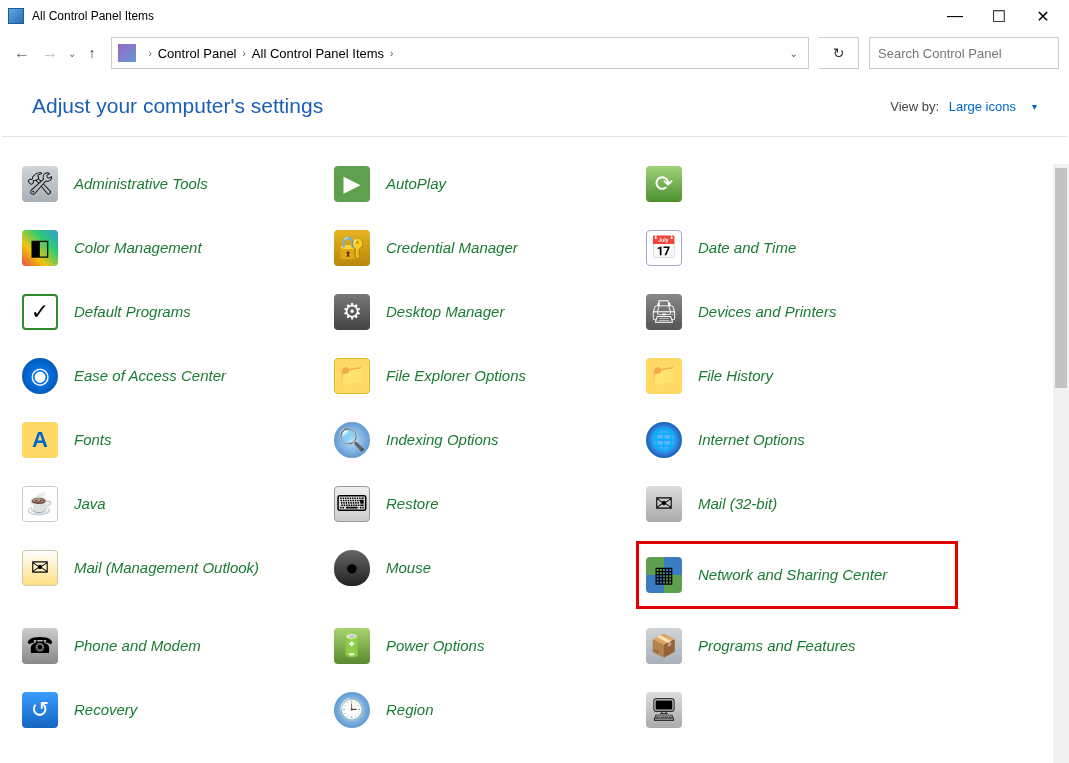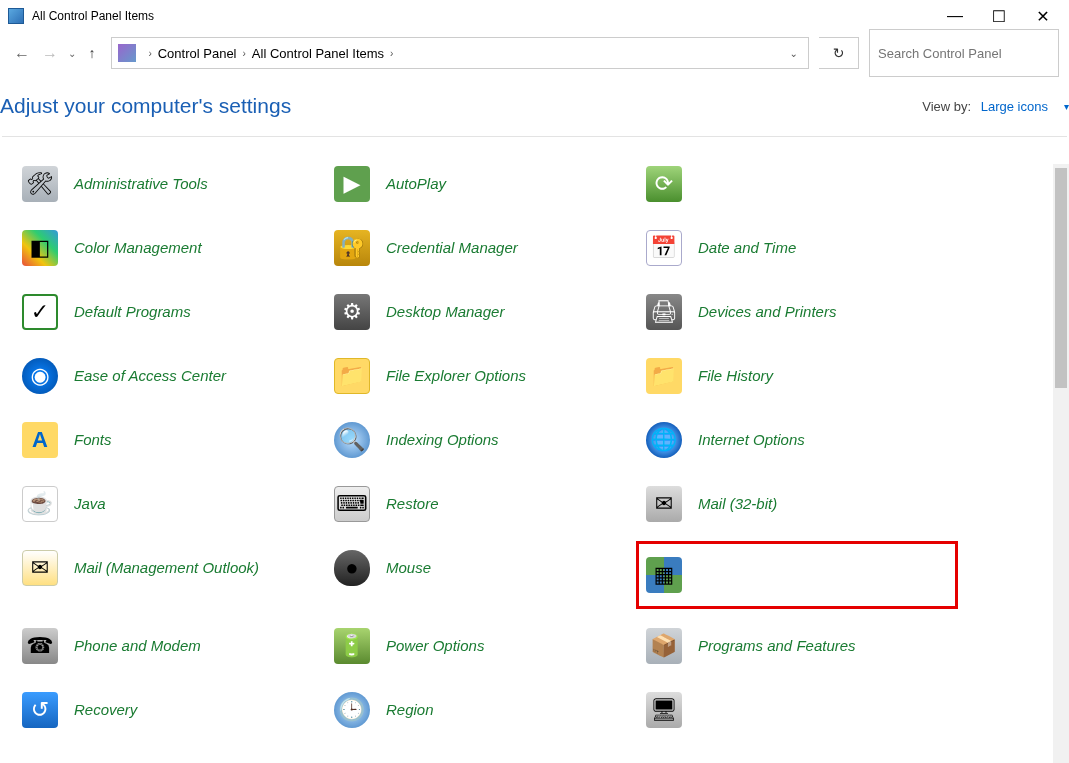--- a/index.html
+++ b/index.html
@@ -20,26 +20,26 @@
 .nav-up { font-size: 14px; color: #333; cursor: pointer; padding: 0 6px; }
 
 .addressbar { flex: 1; height: 32px; border: 1px solid #ccc; display: flex; align-items: center; margin: 0 6px; }
 .addressbar .addr-icon { width: 18px; height: 18px; background: linear-gradient(135deg,#96c,#69c); margin: 0 6px; }
 .addressbar .sep { padding: 0 6px; color: #555; font-size: 10px; }
 .addressbar .crumb { cursor: pointer; font-size: 13px; }
 .addressbar .addr-drop { margin-left: auto; padding: 0 10px; color: #555; font-size: 10px; cursor: pointer; }
 
 .refresh-btn { width: 40px; height: 32px; border: 1px solid #ccc; border-left: none; display: flex; align-items: center; justify-content: center; font-size: 14px; color: #333; cursor: pointer; }
 
-.searchbox { width: 190px; height: 48px; border: 1px solid #ccc; display: flex; align-items: center; margin-left: 6px; }
+.searchbox { width: 190px; height: 32px; border: 1px solid #ccc; display: flex; align-items: center; margin-left: 6px; }
 .searchbox input { flex: 1; border: none; outline: none; padding: 0 8px; font-size: 13px; color: #555; background: transparent; }
 .searchbox .search-icon { padding: 0 10px; color: #555; font-size: 14px; }
 
 
-.heading-row { display: flex; align-items: center; padding: 20px 0 18px; }
+.heading-row { display: flex; align-items: center; padding: 20px 32px 18px; }
 .heading-row h1 { color: #1a5fb4; font-weight: 400; font-size: 21px; }
 .heading-row .viewby { margin-left: auto; font-size: 13px; color: #444; }
 .heading-row .viewby-link { color: #0066cc; cursor: pointer; margin-left: 6px; display: inline-flex; align-items: center; gap: 16px; }
 .heading-row .viewby-link .caret { font-size: 10px; }
 
 hr.sep-line { border: none; border-top: 1px solid #e3e3e3; margin: 0 2px; }
 
 
 .main { padding: 26px 12px 10px 18px; position: relative; }
 .grid { display: grid; grid-template-columns: repeat(3, 310px); column-gap: 2px; row-gap: 22px; }
@@ -250,20 +250,21 @@
       <div class="item">
         <div class="icon">
           <div class="ico ico-mouse">●</div>
         </div>
         <div class="label">Mouse</div>
       </div>
       <div class="item highlight">
         <div class="icon">
           <div class="ico ico-network">▦</div>
         </div>
+        <div class="label">Network and Sharing Center</div>
       </div>
       <div class="item">
         <div class="icon">
           <div class="ico ico-phone">☎</div>
         </div>
         <div class="label">Phone and Modem</div>
       </div>
       <div class="item">
         <div class="icon">
           <div class="ico ico-power">🔋</div>

